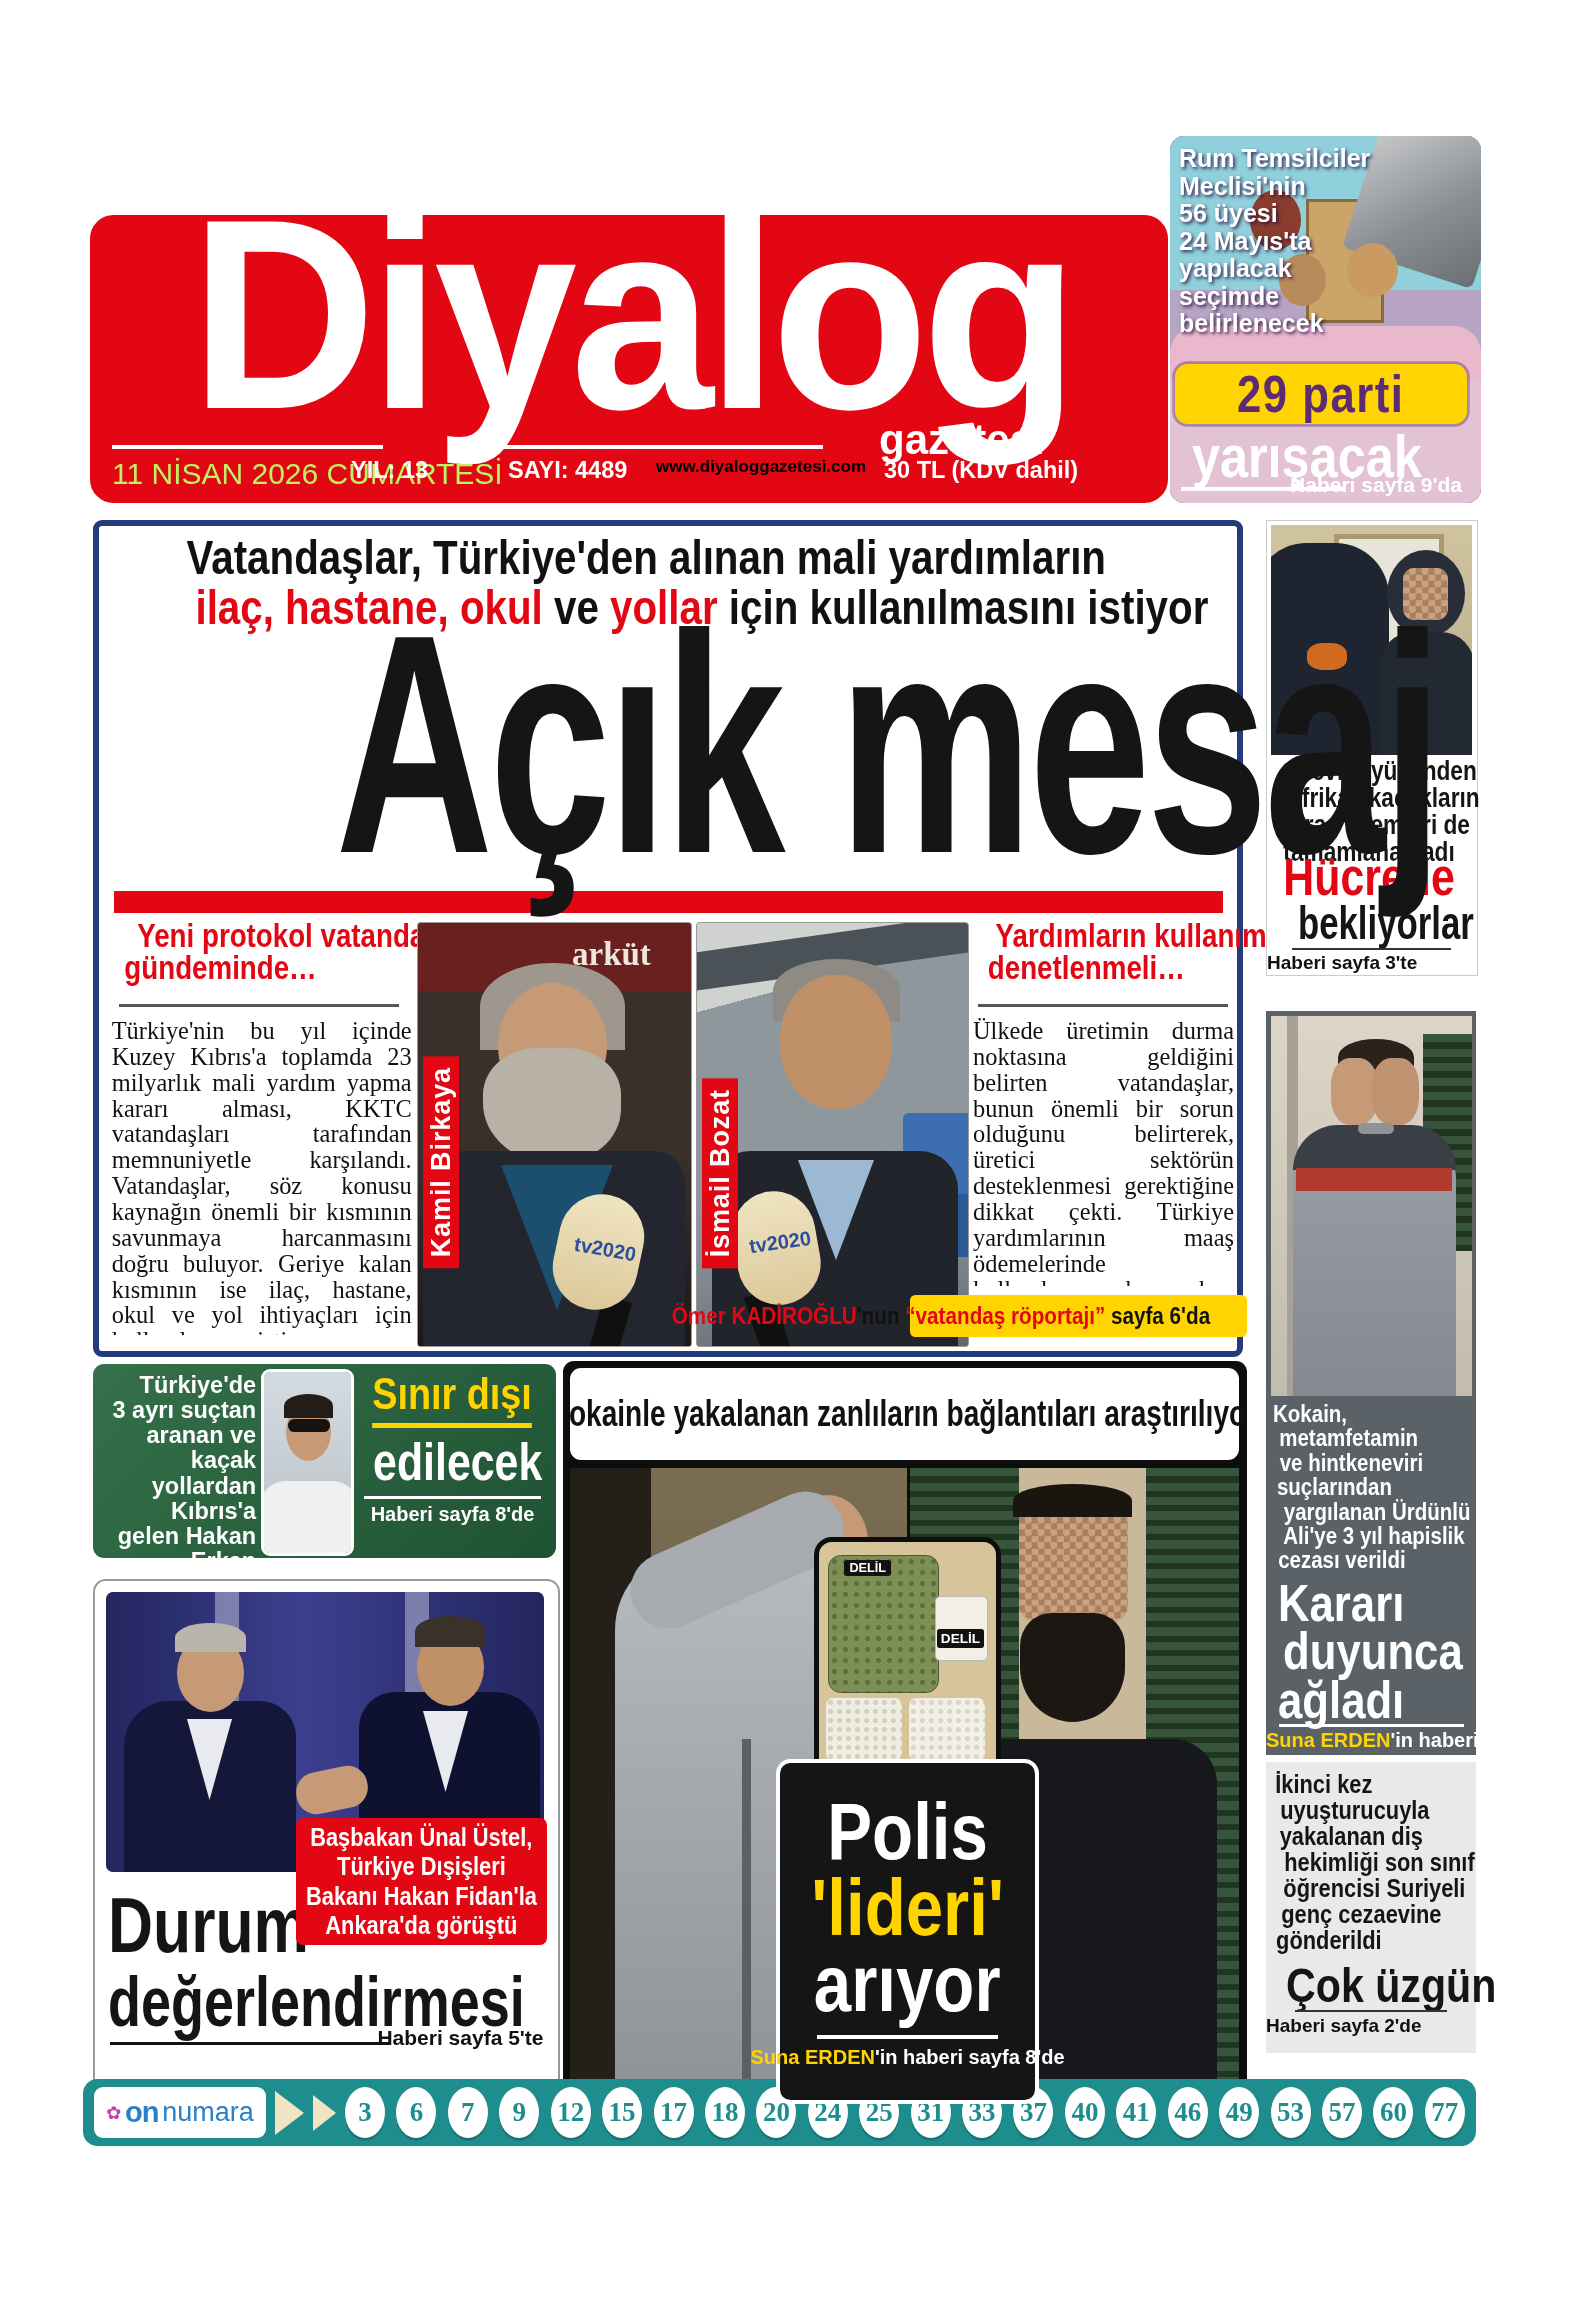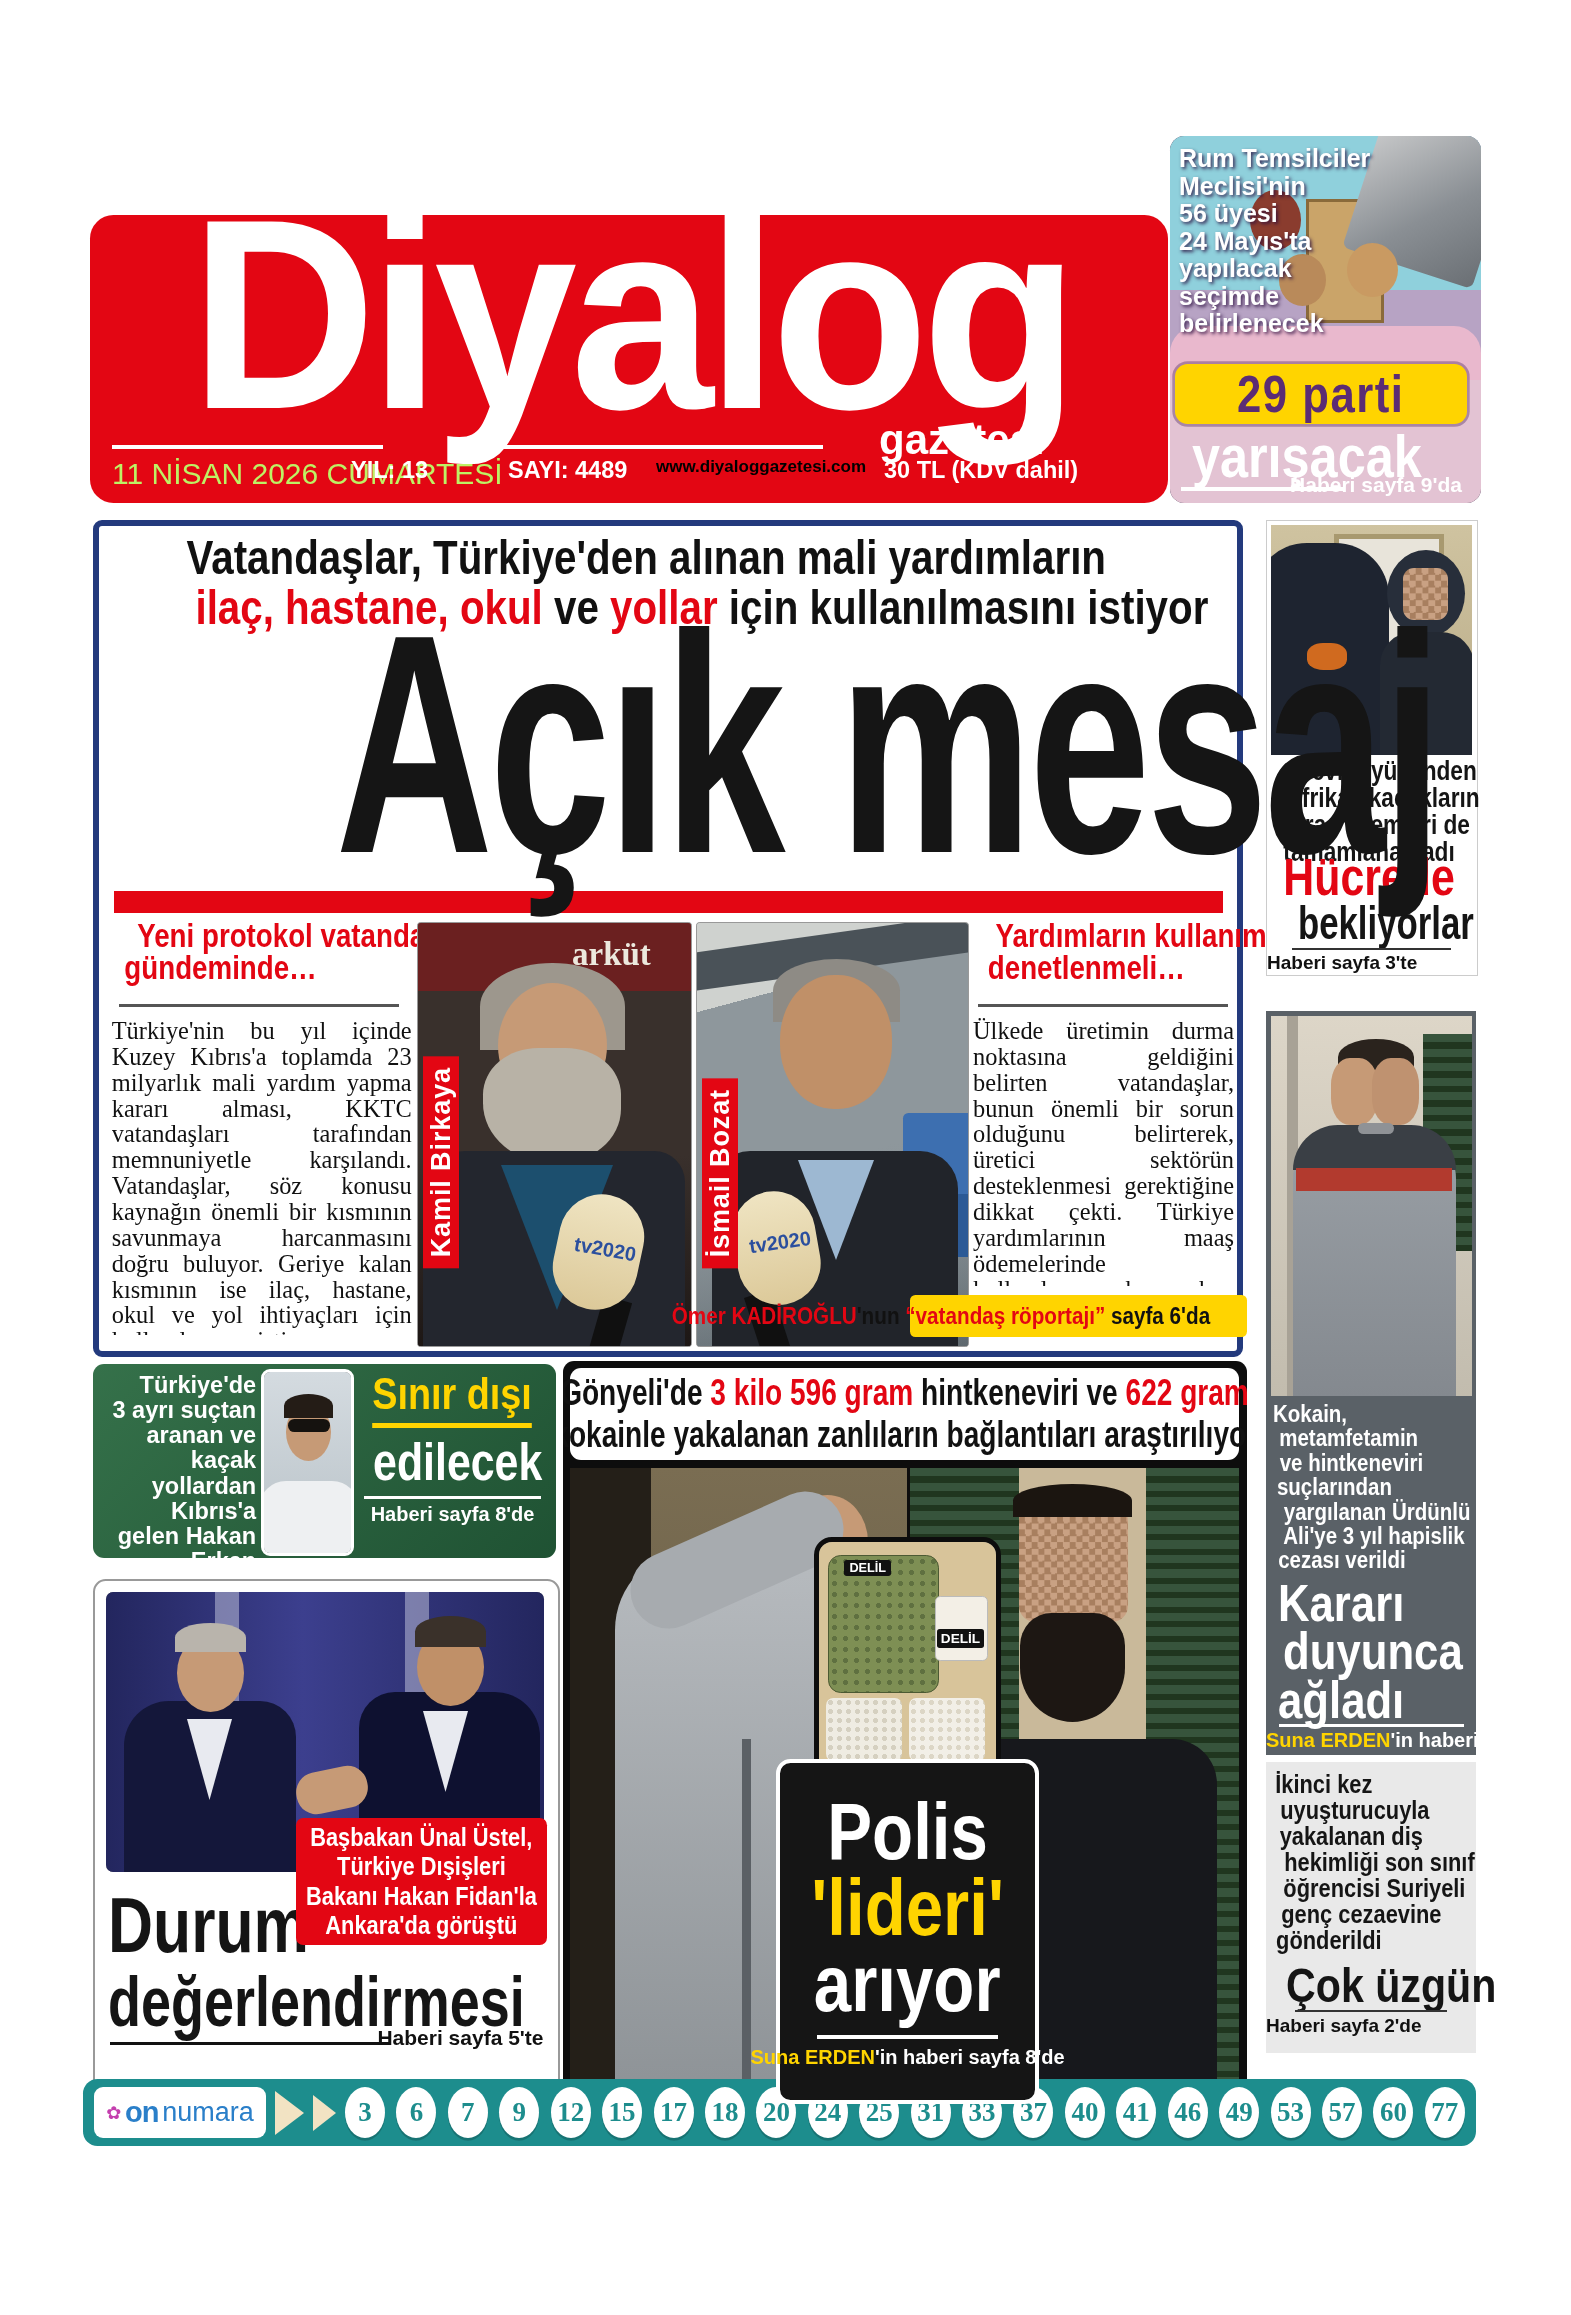--- a/index.html
+++ b/index.html
@@ -165,25 +165,20 @@
     <div class="abs ctr" style="left:264px;top:69px;width:192px">
       <span class="cond" style="font-size:51px;font-weight:bold;color:#fff">edilecek</span>
     </div>
     <div class="hairline" style="left:271px;top:132px;width:177px;height:2.7px"></div>
     <div class="abs" style="left:271px;top:139px;width:177px;text-align:center;font-size:20px;font-weight:bold;color:#fff">Haberi sayfa 8'de</div>
   </div>
 
   <div class="abs" style="left:563px;top:1361px;width:684px;height:751px;background:#0d0d0d;border-radius:11px;overflow:hidden">
     <div class="abs" style="left:7.2px;top:7.2px;width:669px;height:92px;background:#fff;border-radius:11px;display:flex;flex-direction:column;align-items:center;justify-content:center">
       <div>
-        <span class="cond" style="transform:scaleX(.78);font-size:36px;font-weight:bold">
-          <span class="pre blk">Gönyeli'de </span><span class="pre red">3 kilo 596 gram</span><span class="pre blk"> hintkeneviri ve </span><span class="pre red">622 gram</span>
-        </span>
-      </div>
-      <div>
         <span class="cond" style="transform:scaleX(.78);font-size:36px;font-weight:bold;color:#111">kokainle yakalanan zanlıların bağlantıları araştırılıyor</span>
       </div>
     </div>
 
     <div class="ph" style="left:7.2px;top:107px;width:337px;height:637px;border-radius:0">
       <i style="inset:0;background:linear-gradient(180deg,#7a6d52,#5d5340)"></i>
       <i style="left:0;top:0;width:81px;height:637px;background:#241f18"></i>
       <i style="left:217px;top:27px;width:81px;height:94px;background:#c69a76;border-radius:50%"></i>
       <i style="left:199px;top:109px;width:138px;height:163px;background:#262a30;border-radius:27px 27px 0 0"></i>
       <i style="left:45px;top:81px;width:253px;height:555px;background:linear-gradient(180deg,#b7bbbf,#8d9296);border-radius:81px 54px 0 0"></i>

